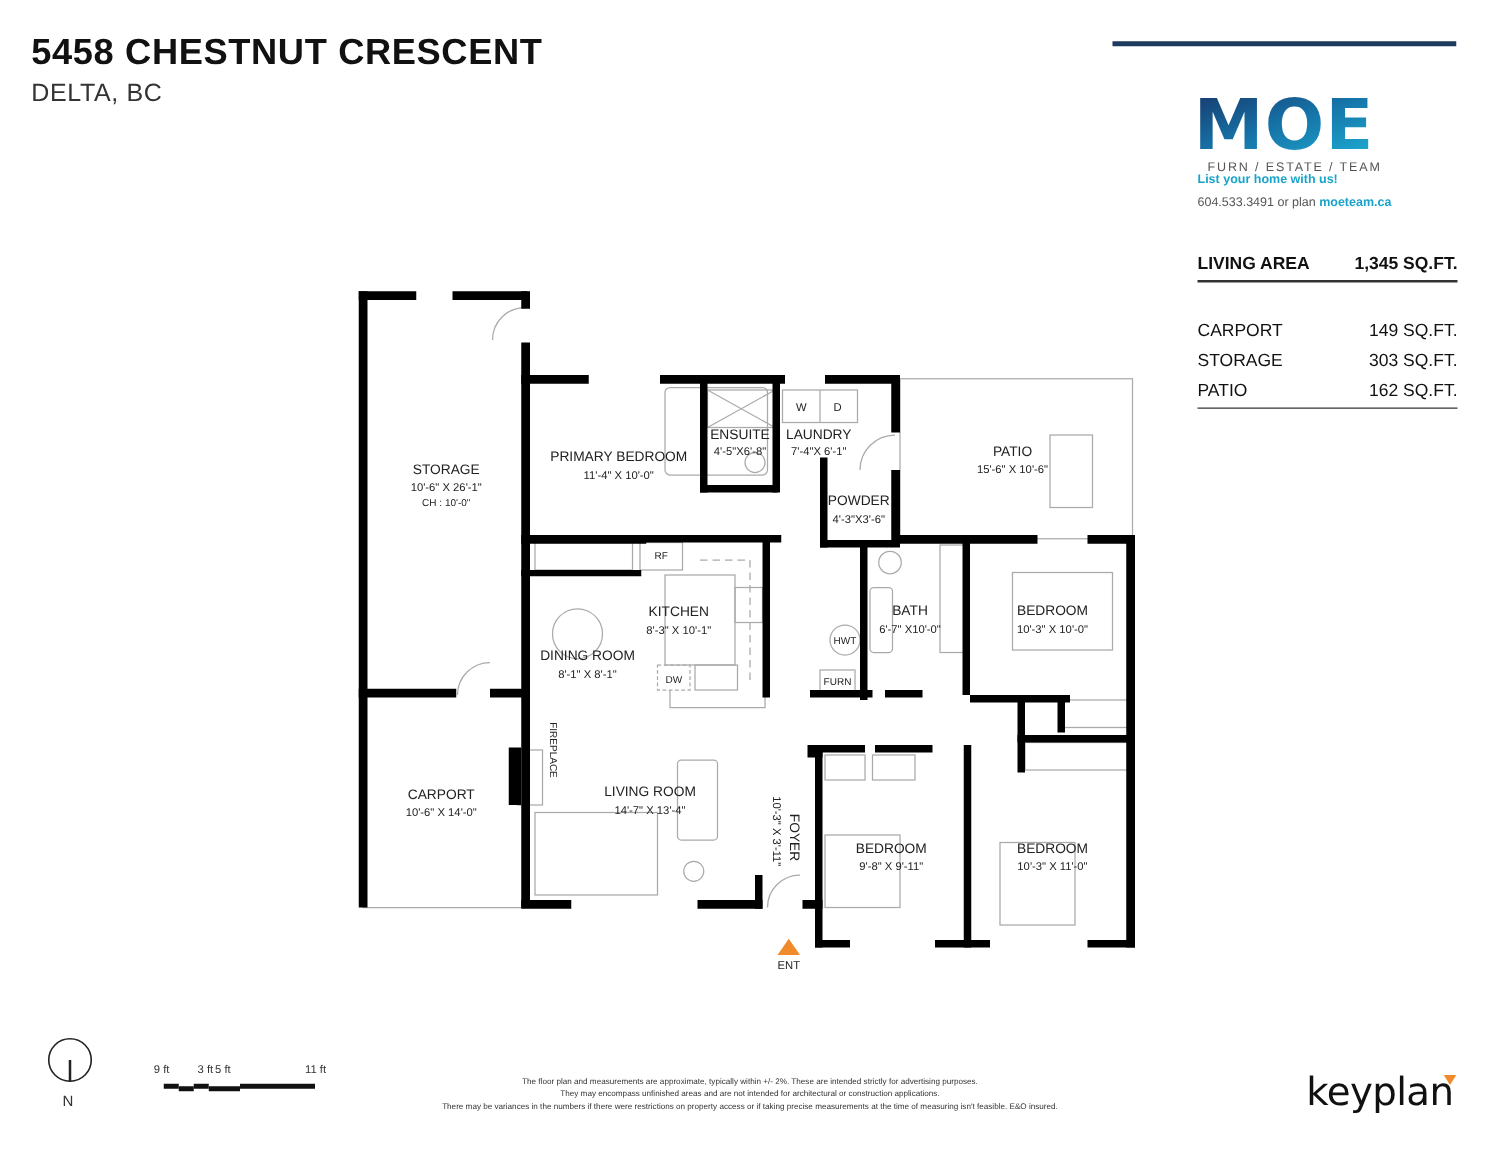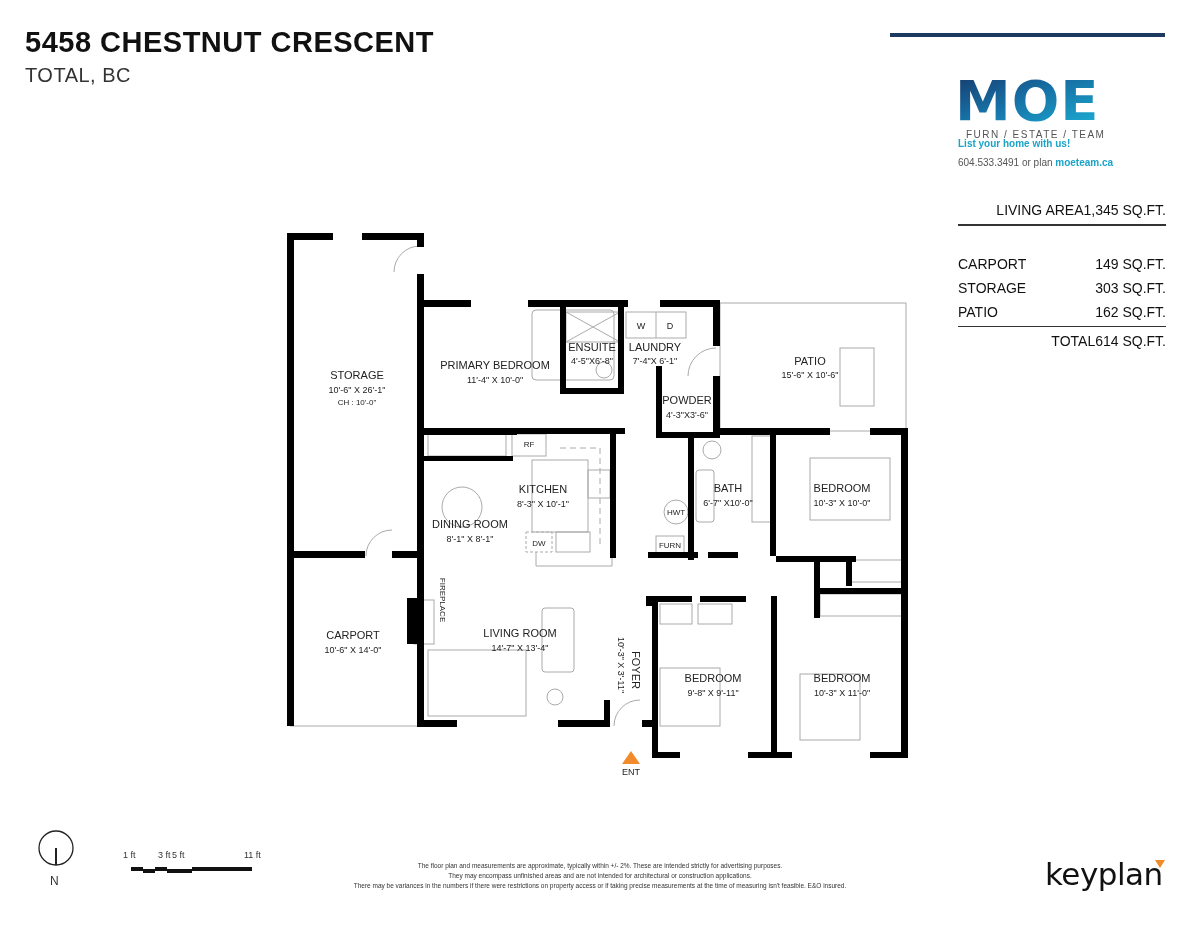--- a/index.html
+++ b/index.html
@@ -10,35 +10,35 @@
   .topline{left:890px;top:33px;width:275px;height:4px;background:#1f3a5f;}
   .moe{left:955px;top:73px;font-size:56px;font-weight:900;letter-spacing:1px;line-height:1;
        background:linear-gradient(160deg,#17386b 0%,#1670a5 45%,#1cb2d6 100%);
        -webkit-background-clip:text;background-clip:text;color:transparent;font-family:"DejaVu Sans",sans-serif;}
   .moe-tag{left:966px;top:129px;font-size:10px;color:#555;letter-spacing:1.5px;}
   .moe-list{left:958px;top:138px;font-size:10px;color:#1aa3c8;font-weight:700;}
   .moe-phone{left:958px;top:157px;font-size:10px;color:#555;}
   .moe-phone b{color:#1aa3c8;}
   .area-table{left:958px;top:198px;width:208px;font-size:14px;}
   .row{display:flex;justify-content:space-between;height:24px;align-items:center;}
-  .row.bold{font-weight:400;justify-content:flex-end;}
+  .row.bold{font-weight:700;}
   .rule{height:1.5px;background:#333;margin:2px 0;}
   .gap{height:24px;}
   svg text{font-family:"Liberation Sans",sans-serif;fill:#222;}
   .disclaimer{left:300px;top:861px;width:600px;text-align:center;font-size:6.5px;color:#333;line-height:10px;}
   .keyplan{left:1045px;top:856px;font-size:31px;color:#111;font-family:"DejaVu Sans",sans-serif;letter-spacing:-0.5px;}
   .keyplan-dot{left:1155px;top:860px;width:0;height:0;border-left:5px solid transparent;border-right:5px solid transparent;border-top:8px solid #f08a2a;}
   .north-label{left:50px;top:874px;font-size:12px;color:#333;}
   .scale-label{top:850px;font-size:9px;color:#333;}
 </style>
 </head>
 <body>
 
 <div class="abs title">5458 CHESTNUT CRESCENT</div>
-<div class="abs subtitle">TOTAL, BC</div>
+<div class="abs subtitle">DELTA, BC</div>
 
 <div class="abs topline"></div>
 <div class="abs moe">MOE</div>
 <div class="abs moe-tag">FURN / ESTATE / TEAM</div>
 <div class="abs moe-list">List your home with us!</div>
 <div class="abs moe-phone">
   <span>604.533.3491 or plan</span>
   <b>moeteam.ca</b>
 </div>
 
@@ -55,24 +55,20 @@
   </div>
   <div class="row">
     <span>STORAGE</span>
     <span>303 SQ.FT.</span>
   </div>
   <div class="row">
     <span>PATIO</span>
     <span>162 SQ.FT.</span>
   </div>
   <div class="rule"></div>
-  <div class="row bold">
-    <span>TOTAL</span>
-    <span>614 SQ.FT.</span>
-  </div>
 </div>
 
 <svg class="abs" style="left:0;top:0" width="1200" height="927">
   <g fill="none" stroke="#aaa" stroke-width="1">
 
     <rect x="720" y="303" width="186" height="128"></rect>
 
     <line x1="290" y1="726" x2="420" y2="726"></line>
 
     <rect x="532" y="310" width="82" height="70" rx="4"></rect>
@@ -236,21 +232,21 @@
   <g fill="#111">
     <rect x="131" y="867" width="12" height="4"></rect>
     <rect x="143" y="869" width="12" height="4"></rect>
     <rect x="155" y="867" width="12" height="4"></rect>
     <rect x="167" y="869" width="25" height="4"></rect>
     <rect x="192" y="867" width="60" height="4"></rect>
   </g>
 </svg>
 
 <div class="abs north-label">N</div>
-<div class="abs scale-label" style="left:123px">1 ft</div>
+<div class="abs scale-label" style="left:123px">9 ft</div>
 <div class="abs scale-label" style="left:158px">3 ft</div>
 <div class="abs scale-label" style="left:172px">5 ft</div>
 <div class="abs scale-label" style="left:244px">11 ft</div>
 
 <div class="abs disclaimer">
   <div>The floor plan and measurements are approximate, typically within +/- 2%. These are intended strictly for advertising purposes.</div>
   <div>They may encompass unfinished areas and are not intended for architectural or construction applications.</div>
   <div>There may be variances in the numbers if there were restrictions on property access or if taking precise measurements at the time of measuring isn't feasible. E&amp;O insured.</div>
 </div>
 

